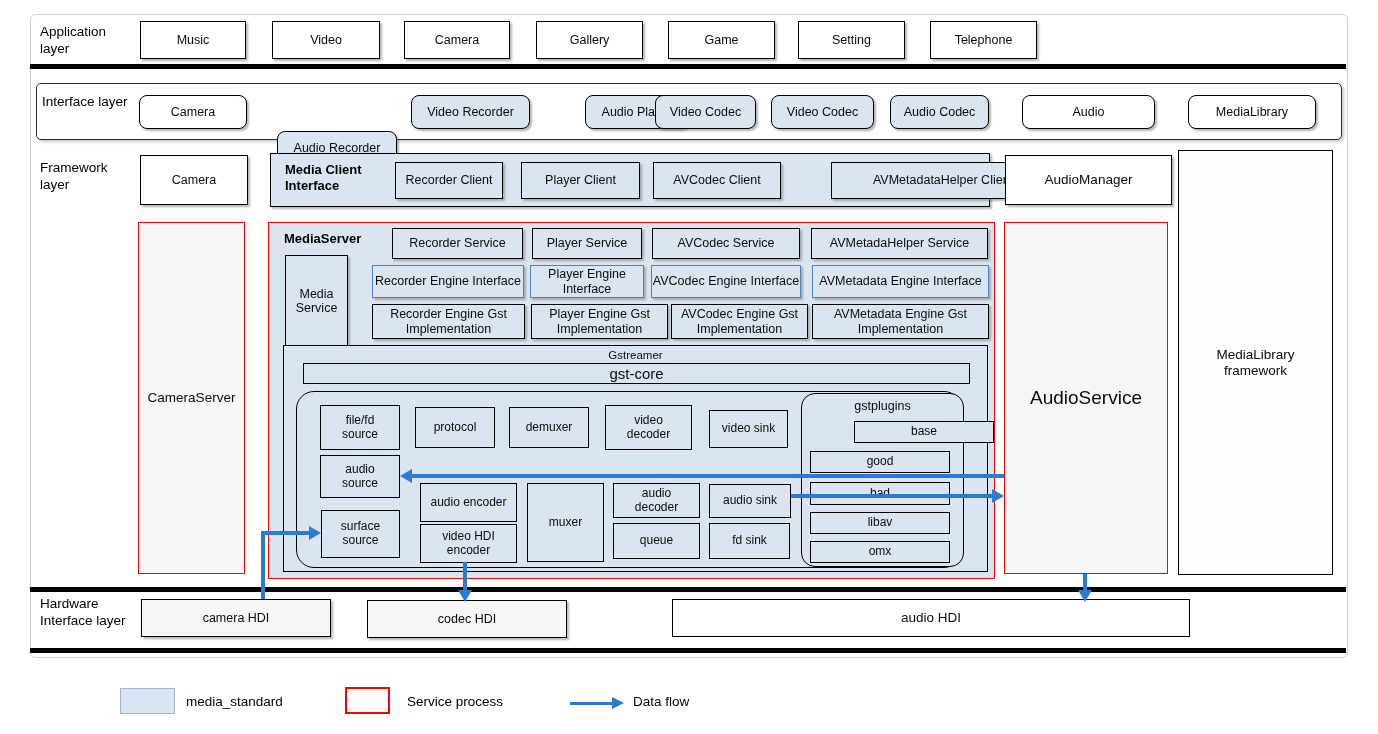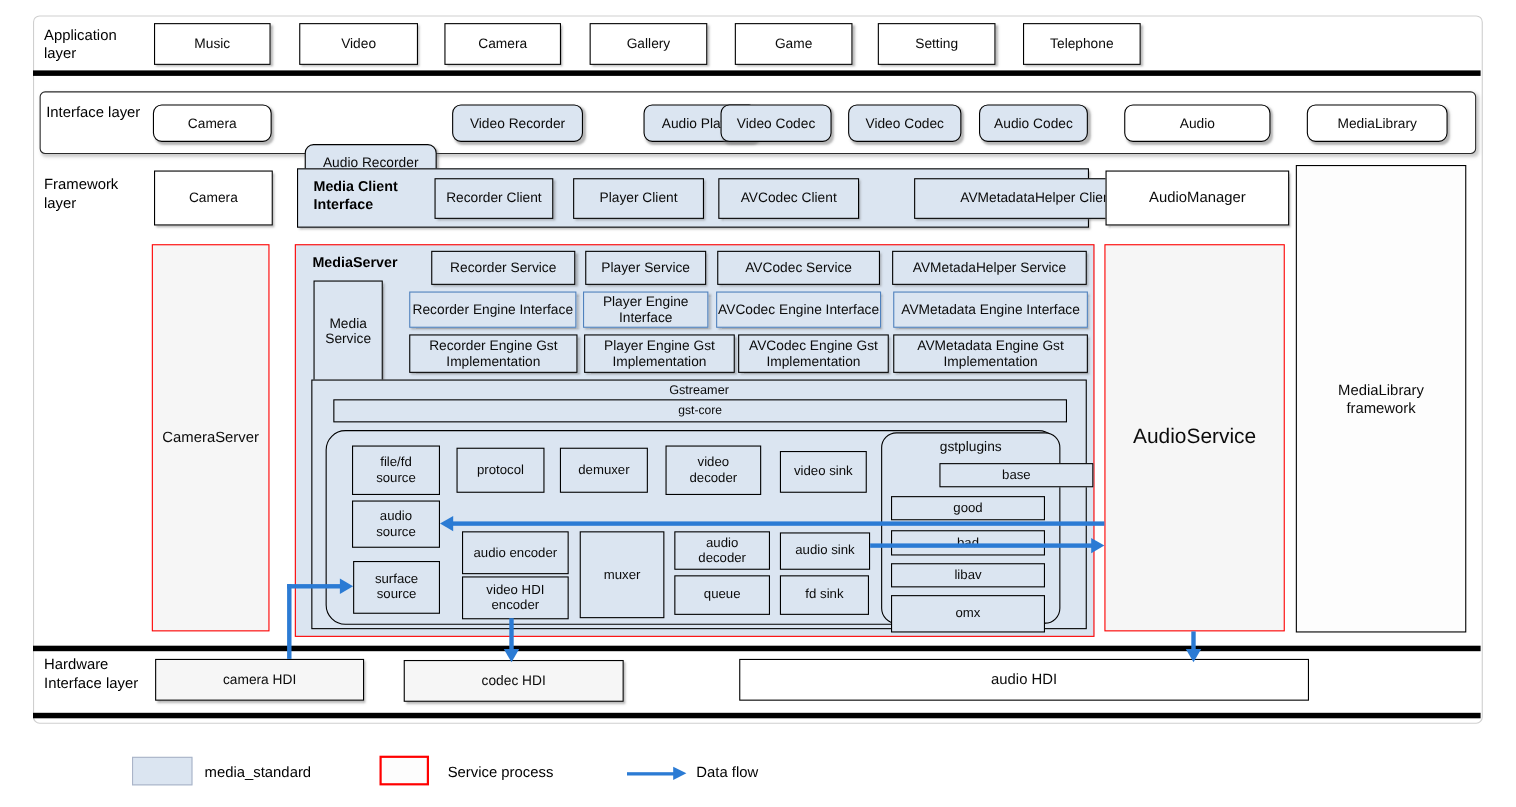--- a/index.html
+++ b/index.html
@@ -92,21 +92,21 @@
   <div class="b sh std engb" style="left:651px;top:265px;width:150px;height:33px;">AVCodec Engine Interface</div>
   <div class="b sh std engb" style="left:812px;top:265px;width:177px;height:33px;">AVMetadata Engine Interface</div>
 
   <div class="b sh std" style="left:372px;top:304px;width:153px;height:35px;">Recorder Engine Gst Implementation</div>
   <div class="b sh std" style="left:531px;top:304px;width:137px;height:35px;">Player Engine Gst Implementation</div>
   <div class="b sh std" style="left:671px;top:304px;width:137px;height:35px;">AVCodec Engine Gst Implementation</div>
   <div class="b sh std" style="left:812px;top:304px;width:177px;height:35px;">AVMetadata Engine Gst Implementation</div>
 
   <div class="b std" style="left:283px;top:345px;width:705px;height:227px;"></div>
   <div class="cap" style="left:283px;top:349px;width:705px;">Gstreamer</div>
-  <div class="b std" style="left:303px;top:363px;width:667px;height:21px;font-size:11px;">gst-core</div>
+  <div class="b std" style="left:303px;top:363px;width:667px;height:21px;font-size:15px;">gst-core</div>
   <div class="b std rd18" style="left:296px;top:391px;width:666px;height:177px;"></div>
 
   <div class="b std f12 pad8" style="left:320px;top:405px;width:80px;height:45px;">file/fd source</div>
   <div class="b std f12" style="left:415px;top:407px;width:80px;height:41px;">protocol</div>
   <div class="b std f12" style="left:509px;top:407px;width:80px;height:41px;">demuxer</div>
   <div class="b std f12 pad8" style="left:605px;top:405px;width:87px;height:45px;">video decoder</div>
   <div class="b std f12" style="left:709px;top:410px;width:79px;height:38px;">video sink</div>
 
   <div class="b std f12 pad8" style="left:320px;top:455px;width:80px;height:43px;">audio source</div>
   <div class="b std f12 pad8" style="left:321px;top:510px;width:79px;height:48px;">surface source</div>
@@ -117,21 +117,21 @@
   <div class="b std f12" style="left:613px;top:523px;width:87px;height:36px;">queue</div>
   <div class="b std f12" style="left:709px;top:484px;width:82px;height:34px;">audio sink</div>
   <div class="b std f12" style="left:709px;top:523px;width:81px;height:36px;">fd sink</div>
 
   <div class="b std rd14" style="left:801px;top:393px;width:163px;height:174px;"></div>
   <div class="cap" style="left:801px;top:399px;width:163px;font-size:12.5px;">gstplugins</div>
   <div class="b std f12" style="left:810px;top:421px;width:140px;height:22px;margin-left:44px;">base</div>
   <div class="b std f12" style="left:810px;top:451px;width:140px;height:22px;">good</div>
   <div class="b std f12" style="left:810px;top:482px;width:140px;height:23px;">bad</div>
   <div class="b std f12" style="left:810px;top:512px;width:140px;height:22px;">libav</div>
-  <div class="b std f12" style="left:810px;top:541px;width:140px;height:34px;text-align:right;">omx</div>
+  <div class="b std f12" style="left:810px;top:541px;width:140px;height:22px;text-align:right;">omx</div>
 
   <div class="fl" style="left:411px;top:474px;width:593px;height:4px;"></div>
   <div class="ah ah-l" style="left:400px;top:469px;"></div>
 
   <div class="fl" style="left:791px;top:494px;width:202px;height:4px;"></div>
   <div class="ah ah-r" style="left:992px;top:489px;"></div>
 
   <div class="fl" style="left:261px;top:531px;width:4px;height:68px;"></div>
   <div class="fl" style="left:261px;top:531px;width:49px;height:4px;"></div>
   <div class="ah ah-r" style="left:309px;top:526px;"></div>

